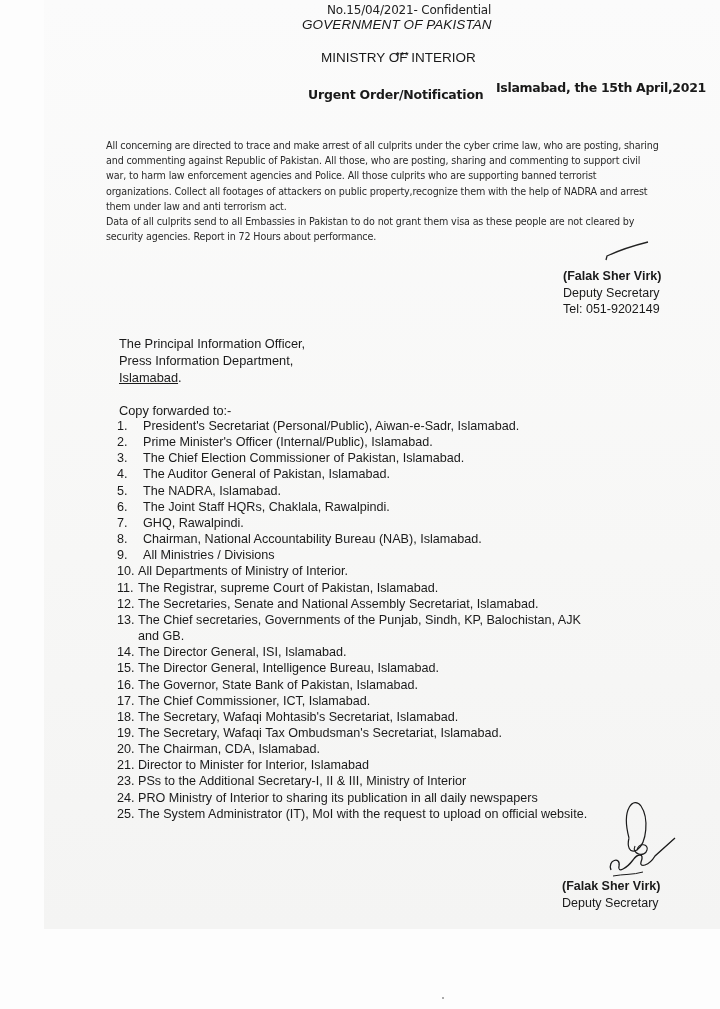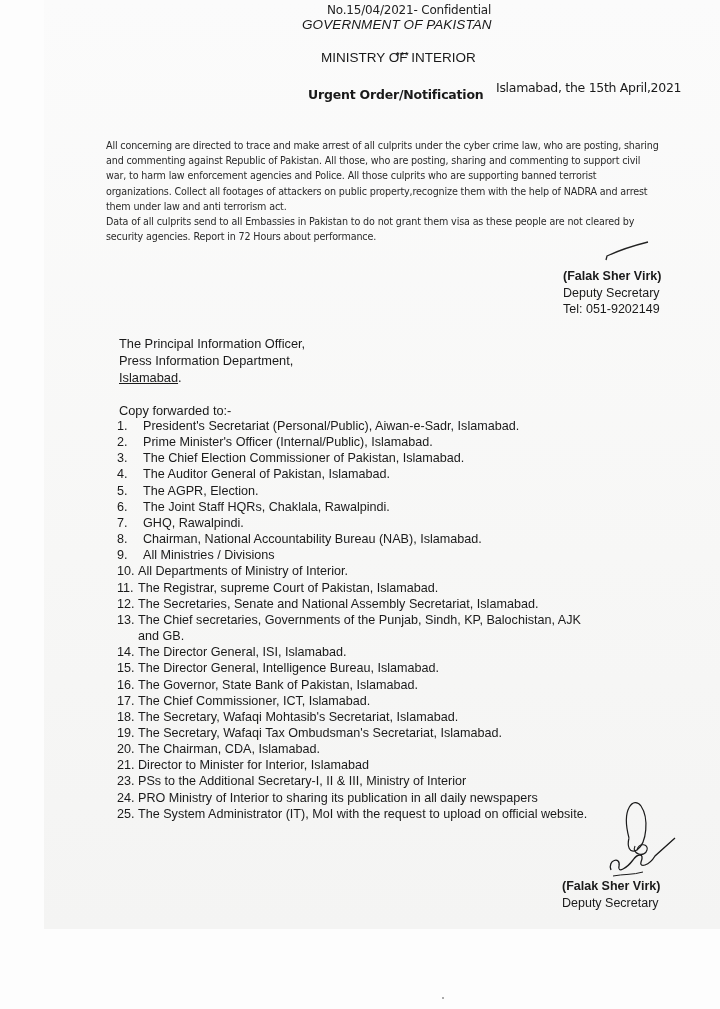--- a/index.html
+++ b/index.html
@@ -16,21 +16,21 @@
       border-right: 2px solid #2a2a2a;
       margin-left: 44px;
     }
     .abs { position: absolute; white-space: nowrap; }
     .calibri { font-family: "DejaVu Sans", sans-serif; }
 
     .ref-no { left: 283px; top: 3px; font-size: 12px; letter-spacing: -0.2px; color: #222; }
     .gov { left: 258px; top: 17px; font-size: 13.5px; letter-spacing: 0.1px; font-style: italic; }
     .ministry { left: 277px; top: 50px; font-size: 13.5px; }
     .stars { left: 352px; top: 50px; font-size: 9px; font-weight: bold; letter-spacing: 1px; }
-    .date { left: 452px; top: 80px; font-size: 12.5px; font-weight: normal; letter-spacing: -0.3px; }
+    .date { left: 452px; top: 80px; font-size: 12.5px; font-weight: bold; letter-spacing: -0.3px; }
     .urgent { left: 264px; top: 87px; font-size: 12.5px; font-weight: bold; letter-spacing: -0.2px; }
 
     .body-text {
       position: absolute; left: 62px; top: 138px; width: 620px;
       font-size: 9.6px; line-height: 15.2px; color: #2a2a2a; letter-spacing: -0.15px;
     }
     .body-text p { margin: 0; white-space: nowrap; }
 
     .sig-stroke { position: absolute; left: 560px; top: 240px; width: 46px; height: 22px; }
     .sig1 { left: 519px; top: 268px; font-size: 12.5px; line-height: 16.5px; }
@@ -108,21 +108,21 @@
     <li>
         <span class="num">3.</span>
         <span class="txt">The Chief Election Commissioner of Pakistan, Islamabad.</span>
       </li>
     <li>
         <span class="num">4.</span>
         <span class="txt">The Auditor General of Pakistan, Islamabad.</span>
       </li>
     <li>
         <span class="num">5.</span>
-        <span class="txt">The AGPR, Election.</span>
+        <span class="txt">The NADRA, Islamabad.</span>
       </li>
     <li>
         <span class="num">6.</span>
         <span class="txt">The Joint Staff HQRs, Chaklala, Rawalpindi.</span>
       </li>
     <li>
         <span class="num">7.</span>
         <span class="txt">GHQ, Rawalpindi.</span>
       </li>
     <li>

